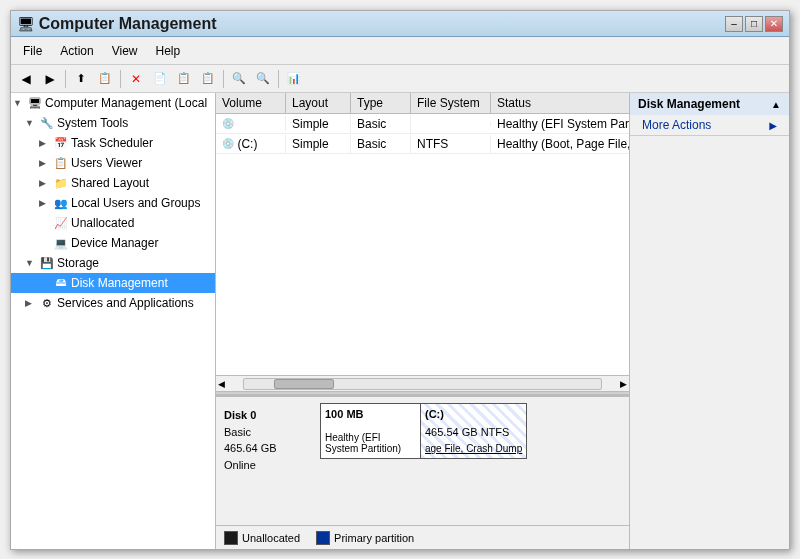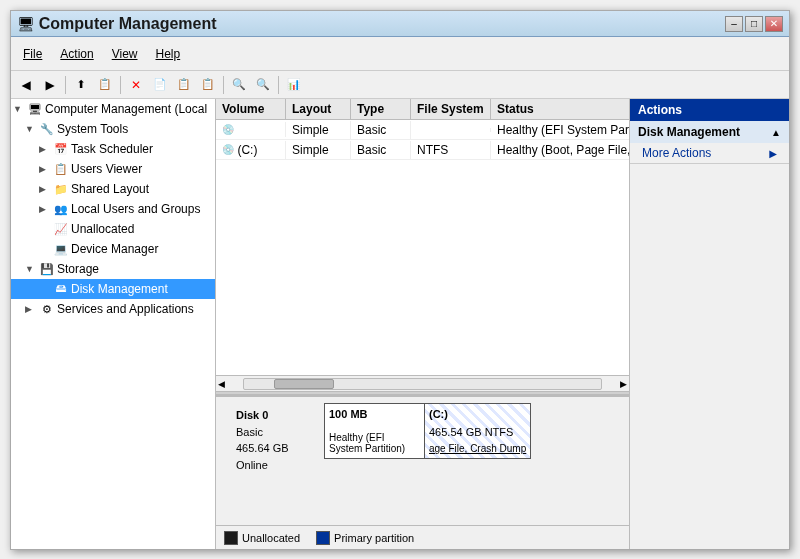--- a/index.html
+++ b/index.html
@@ -66,23 +66,22 @@
       background: linear-gradient(to bottom, #e8a0a0, #cc5555);
       color: white;
     }
 
     .menu-bar {
       background: #f0f0f0;
       border-bottom: 1px solid #ccc;
       padding: 2px 4px;
       display: flex;
       gap: 2px;
-      height: 34px;
-      align-items: center;
-      text-decoration: underline;
+      height: 28px;
+      align-items: center;
     }
 
     .menu-item {
       padding: 2px 8px;
       cursor: pointer;
       font-size: 12px;
     }
 
     .toolbar {
       background: #f0f0f0;
@@ -171,21 +170,21 @@
       overflow: hidden;
       display: flex;
       flex-direction: column;
     }
 
     .table-header {
       display: flex;
       background: #e8e8e8;
       border-bottom: 1px solid #bbb;
       font-size: 12px;
-      font-weight: bold;
+      font-weight: normal;
     }
 
     .th {
       padding: 3px 6px;
       border-right: 1px solid #bbb;
       min-width: 60px;
     }
 
     .th.volume { min-width: 70px; }
     .th.layout { min-width: 65px; }
@@ -249,22 +248,22 @@
 
     
     .disk-area {
       background: #f0f0f0;
       border-top: 2px solid #bbb;
       min-height: 130px;
     }
 
     .disk-row {
       display: flex;
-      margin: 6px 16px;
-      gap: 0;
+      margin: 6px 4px;
+      gap: 8px;
     }
 
     .disk-info {
       width: 90px;
       min-width: 90px;
       padding: 4px;
       font-size: 11px;
       line-height: 1.5;
     }
 
@@ -619,21 +618,20 @@
           </div>
           <div class="legend-item">
             <div class="legend-box" style="background:#003399;"></div>
             <span>Primary partition</span>
           </div>
         </div>
 
       </div>
 
       <div class="actions-pane">
-        <div class="actions-title">Actions</div>
         <div class="action-section">
           <div class="action-section-header">
             <span>Disk Management</span>
             <span style="font-size:10px;">▲</span>
           </div>
           <div class="action-item">
             <span>More Actions</span>
             <span style="font-size:10px;">▶</span>
           </div>
         </div>

